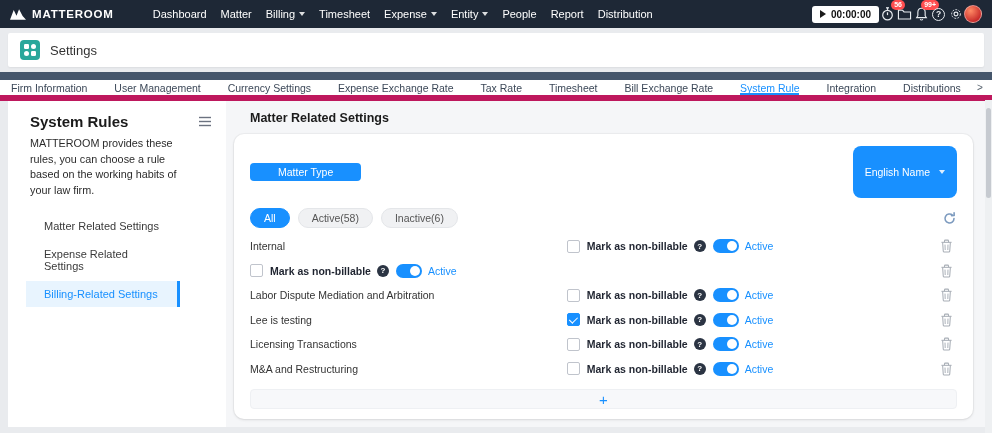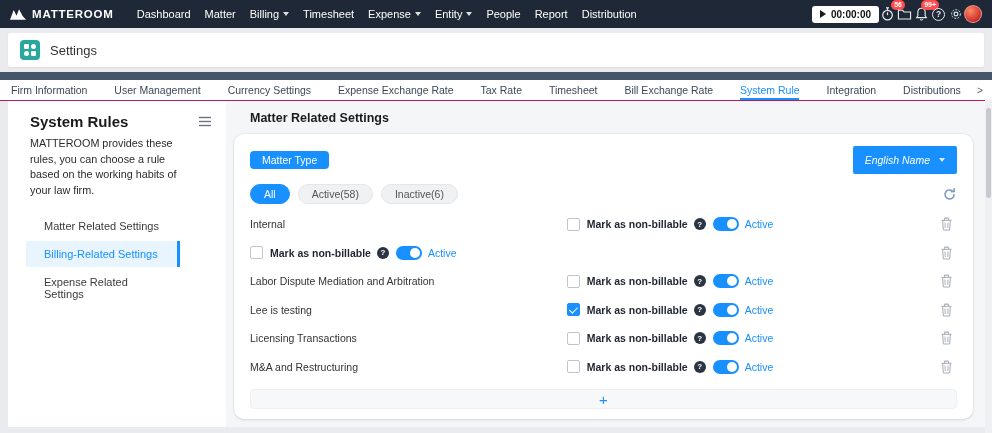--- a/index.html
+++ b/index.html
@@ -14,21 +14,21 @@
 
   
   .navbar {
     height: 28px; flex: none;
     background: #1e2836;
     display: flex; align-items: center;
     padding: 0 10px;
     color: #fff; font-size: 11px;
   }
   .brand { display: flex; align-items: center; gap: 6px; font-weight: 700; font-size: 11.5px; letter-spacing: .8px; }
-  .nav-items { display: flex; align-items: flex-end; margin-left: 16px; }
+  .nav-items { display: flex; align-items: flex-end; margin-left: 32px; }
   .nav-item { padding: 0 7px; display: inline-flex; align-items: center; cursor: pointer; white-space: nowrap; }
   .caret-down {
     width: 0; height: 0; display: inline-block; margin-left: 4px;
     border-left: 3.5px solid transparent; border-right: 3.5px solid transparent;
     border-top: 4px solid currentColor; opacity: .85;
   }
   .nav-right { margin-left: auto; display: flex; align-items: center; }
   .timer-pill {
     background: #fff; color: #111; border-radius: 3px; height: 17px;
     display: flex; align-items: center; gap: 5px; padding: 0 8px;
@@ -58,21 +58,21 @@
     display: flex; align-items: center; gap: 10px; padding: 0 12px;
     border-radius: 2px; box-shadow: 0 1px 2px rgba(0,0,0,.06);
   }
   .settings-title { font-size: 13px; color: #333; font-weight: 500; }
 
   
   .tab-strip { height: 8px; background: #45566b; flex: none; }
   .tabs {
     height: 21px; flex: none; background: #fff;
     display: flex; align-items: stretch; justify-content: space-between;
-    padding: 0 2px; border-bottom: 1px solid #be185d;
+    padding: 0 2px; border-bottom: 6px solid #be185d;
     box-shadow: 0 1px 2px rgba(0,0,0,.05);
   }
   .tab {
     display: flex; align-items: center; justify-content: center;
     padding: 0 9px; font-size: 10.5px; color: #3c4858;
     white-space: nowrap; cursor: pointer; position: relative;
   }
   .tab.active { color: #1890ff; }
   .tab.active::after { content: ''; position: absolute; bottom: 0; left: 12%; right: 12%; height: 2px; background: #1890ff; }
   .tabs-chevron { width: 20px; display: flex; align-items: center; justify-content: center; color: #55606c; font-size: 10px; cursor: pointer; }
@@ -93,22 +93,22 @@
   .side-item.active { color: #1890ff; background: #e8f4fe; border-right-color: #1890ff; }
 
   .main { flex: 1; min-width: 0; background: #f5f6f8; padding: 8px 12px 8px 8px; display: flex; flex-direction: column; }
   .main-title { font-size: 12.5px; font-weight: 700; color: #1b1b1b; margin: 2px 0 9px 16px; }
   .card {
     background: #fff; border-radius: 10px; flex: 1; min-height: 0;
     box-shadow: 0 1px 3px rgba(0,0,0,.10), 0 0 0 1px rgba(0,0,0,.03);
     padding: 12px 16px 10px; display: flex; flex-direction: column;
   }
   .card-top { display: flex; align-items: center; justify-content: space-between; margin-bottom: 10px; }
-  .btn-matter-type { background: #1890ff; color: #fff; font-size: 10.5px; padding: 3px 12px; border-radius: 4px; cursor: pointer; }
-  .btn-sort { background: #1890ff; color: #fff; font-size: 10.5px; padding: 8px 12px; border-radius: 2px; display: flex; align-items: center; gap: 5px; cursor: pointer; font-style: italic; }
+  .btn-matter-type { background: #1890ff; color: #fff; font-size: 10.5px; padding: 3px 28px; border-radius: 4px; cursor: pointer; }
+  .btn-sort { background: #1890ff; color: #fff; font-size: 10.5px; padding: 20px 12px; border-radius: 8px; display: flex; align-items: center; gap: 5px; cursor: pointer; }
 
   .filter-row { display: flex; align-items: center; gap: 24px; margin-bottom: 6px; }
   .chip { font-size: 10.5px; padding: 3px 13px; border-radius: 12px; background: #f0f1f3; color: #555; border: 1px solid #e4e6e9; cursor: pointer; }
   .chip.active { background: #1890ff; color: #fff; border-color: #1890ff; }
   .refresh-btn { margin-left: auto; cursor: pointer; display: flex; }
 
   .rows { flex: 1; min-height: 0; display: flex; flex-direction: column; }
   .mrow { height: 31px; display: flex; align-items: center; }
   .row-name { flex: 1.9; font-size: 10.5px; color: #333; white-space: nowrap; overflow: hidden; }
   .checkbox { width: 13px; height: 13px; border: 1.5px solid #c0c4cc; border-radius: 2px; background: #fff; position: relative; flex: none; margin-right: 7px; cursor: pointer; }
@@ -287,22 +287,22 @@
             <line x1="1" y1="1.5" x2="13" y2="1.5"></line>
             <line x1="1" y1="5.5" x2="13" y2="5.5"></line>
             <line x1="1" y1="9.5" x2="13" y2="9.5"></line>
           </g>
         </svg>
       </span>
     </div>
     <p class="sidebar-desc">MATTEROOM provides these rules, you can choose a rule based on the working habits of your law firm.</p>
     <div>
         <div class="side-item"><span>Matter Related Settings</span></div>
+        <div class="side-item"><span>Expense Related Settings</span></div>
         <div class="side-item active"><span>Billing-Related Settings</span></div>
-        <div class="side-item"><span>Expense Related Settings</span></div>
       </div>
   </div>
 
   <div class="main">
     <div class="main-title">Matter Related Settings</div>
     <div class="card">
       <div class="card-top">
         <span class="btn-matter-type">Matter Type</span>
         <span class="btn-sort">
           <span>English Name</span>

